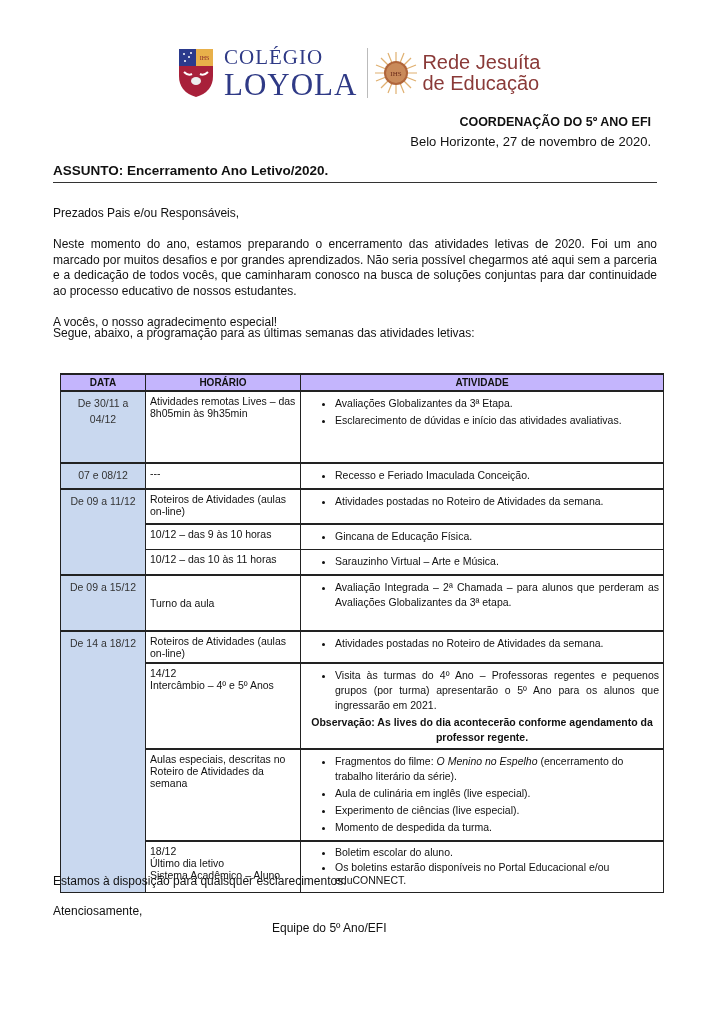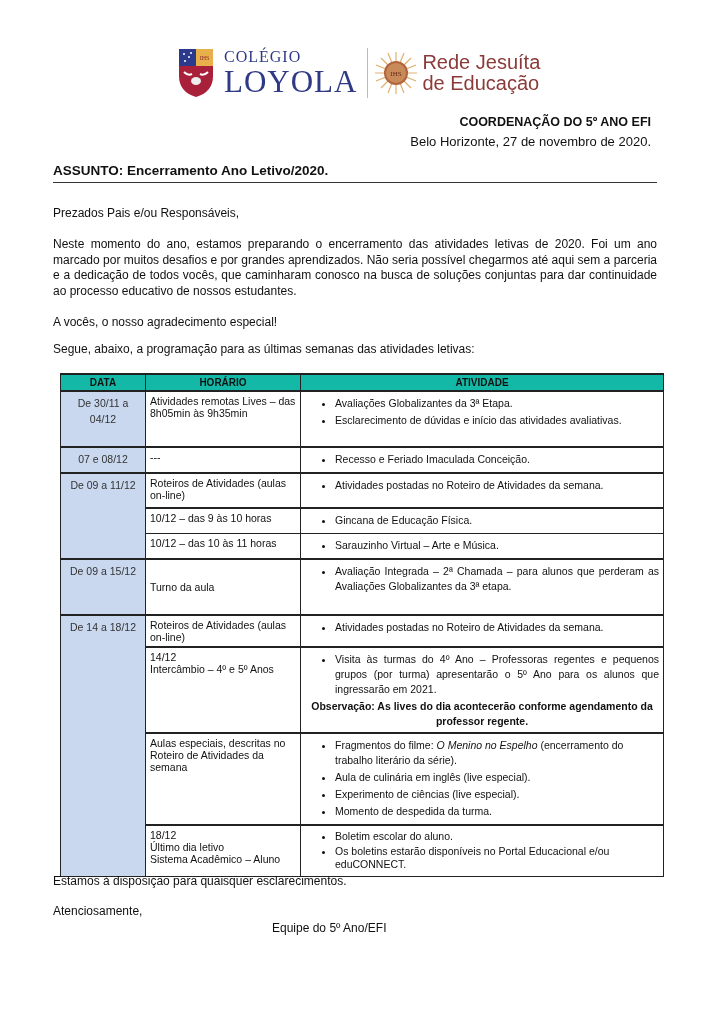--- a/index.html
+++ b/index.html
@@ -2,33 +2,33 @@
 <html><head>
 <meta charset="utf-8">
 <style>
   html, body { margin: 0; padding: 0; background: #ffffff; }
   body { width: 724px; height: 1024px; position: relative; overflow: hidden;
          font-family: "Liberation Sans", sans-serif; color: #111; }
   .logo-row { position: absolute; left: 178px; top: 44px; height: 58px; display: flex; align-items: center; }
   .shield { width: 36px; height: 50px; position: relative; }
   .shield svg { display: block; }
   .colegio { margin-left: 10px; color: #2f3a86; font-family: "Liberation Serif", serif; line-height: 1; }
-  .colegio .l1 { font-size: 16px; letter-spacing: 1px; }
+  .colegio .l1 { font-size: 21px; letter-spacing: 1px; }
   .colegio .l2 { font-size: 31px; letter-spacing: 1px; margin-top: 1px; }
   .divider-v { width: 1px; height: 50px; background: #bbb; margin-left: 10px; }
   .sun { margin-left: 6px; width: 44px; height: 44px; }
   .rede { margin-left: 4px; color: #8a3a38; font-size: 20px; line-height: 21px; }
   .coord { position: absolute; right: 73px; top: 112px; text-align: right; font-size: 13px; line-height: 20px; }
   .coord .c1 { font-weight: bold; font-size: 12.5px; }
   .assunto { position: absolute; left: 53px; top: 163px; font-weight: bold; font-size: 13.5px; }
   .hr { position: absolute; left: 53px; top: 182px; width: 604px; height: 1px; background: #333; }
   .p { position: absolute; left: 53px; width: 604px; font-size: 12px; line-height: 15.5px; text-align: justify; }
   table.sched { position: absolute; left: 60px; top: 373px; width: 604px; border-collapse: collapse; font-size: 10.5px; }
   table.sched th, table.sched td { border: 1px solid #222; vertical-align: top; padding: 3px 4px; }
-  table.sched th { background: #14b8a6; font-weight: bold; text-align: center; font-size: 10px; padding: 2px; border-top: 2px solid #222; border-bottom: 2px solid #222; }
+  table.sched th { background: #c4b5fd; font-weight: bold; text-align: center; font-size: 10px; padding: 2px; border-top: 2px solid #222; border-bottom: 2px solid #222; }
   td.date { background: #c9d8ef; text-align: center; color: #333; width: 76px; line-height: 16px; }
   td.hor { text-align: left; width: 146px; line-height: 12px; }
   td.act { line-height: 15px; }
   tr.thick td { border-top: 2px solid #222; }
   ul { margin: 0; padding-left: 30px; }
   li { margin: 1px 0 2px 0; }
   .obs { font-weight: bold; text-align: center; line-height: 15px; margin-top: 2px; }
   .lastrow td { border-bottom: 2.5px solid #222; }
 </style>
 </head>
@@ -81,32 +81,32 @@
   <div class="c1">COORDENAÇÃO DO 5º ANO EFI</div>
   <div>Belo Horizonte, 27 de novembro de 2020.</div>
 </div>
 
 <div class="assunto">ASSUNTO: Encerramento Ano Letivo/2020.</div>
 <div class="hr"></div>
 
 <div class="p" style="top:206px">Prezados Pais e/ou Responsáveis,</div>
 <div class="p" style="top:237px">Neste momento do ano, estamos preparando o encerramento das atividades letivas de 2020. Foi um ano marcado por muitos desafios e por grandes aprendizados. Não seria possível chegarmos até aqui sem a parceria e a dedicação de todos vocês, que caminharam conosco na busca de soluções conjuntas para dar continuidade ao processo educativo de nossos estudantes.</div>
 <div class="p" style="top:315px">A vocês, o nosso agradecimento especial!</div>
-<div class="p" style="top:342px">Segue, abaixo, a programação para as últimas semanas das atividades letivas:</div>
+<div class="p" style="top:326px">Segue, abaixo, a programação para as últimas semanas das atividades letivas:</div>
 
 <table class="sched">
   <thead>
     <tr>
       <th>DATA</th>
       <th>HORÁRIO</th>
       <th>ATIVIDADE</th>
     </tr>
   </thead>
   <tbody>
-    <tr style="height:56px">
+    <tr style="height:72px">
       <td class="date">De 30/11 a 04/12</td>
       <td class="hor">Atividades remotas Lives – das 8h05min às 9h35min</td>
       <td class="act">
           <ul>
         <li>Avaliações Globalizantes da 3ª Etapa.</li>
         <li>Esclarecimento de dúvidas e início das atividades avaliativas.</li>
       </ul>
         </td>
     </tr>
     <tr class="thick">

